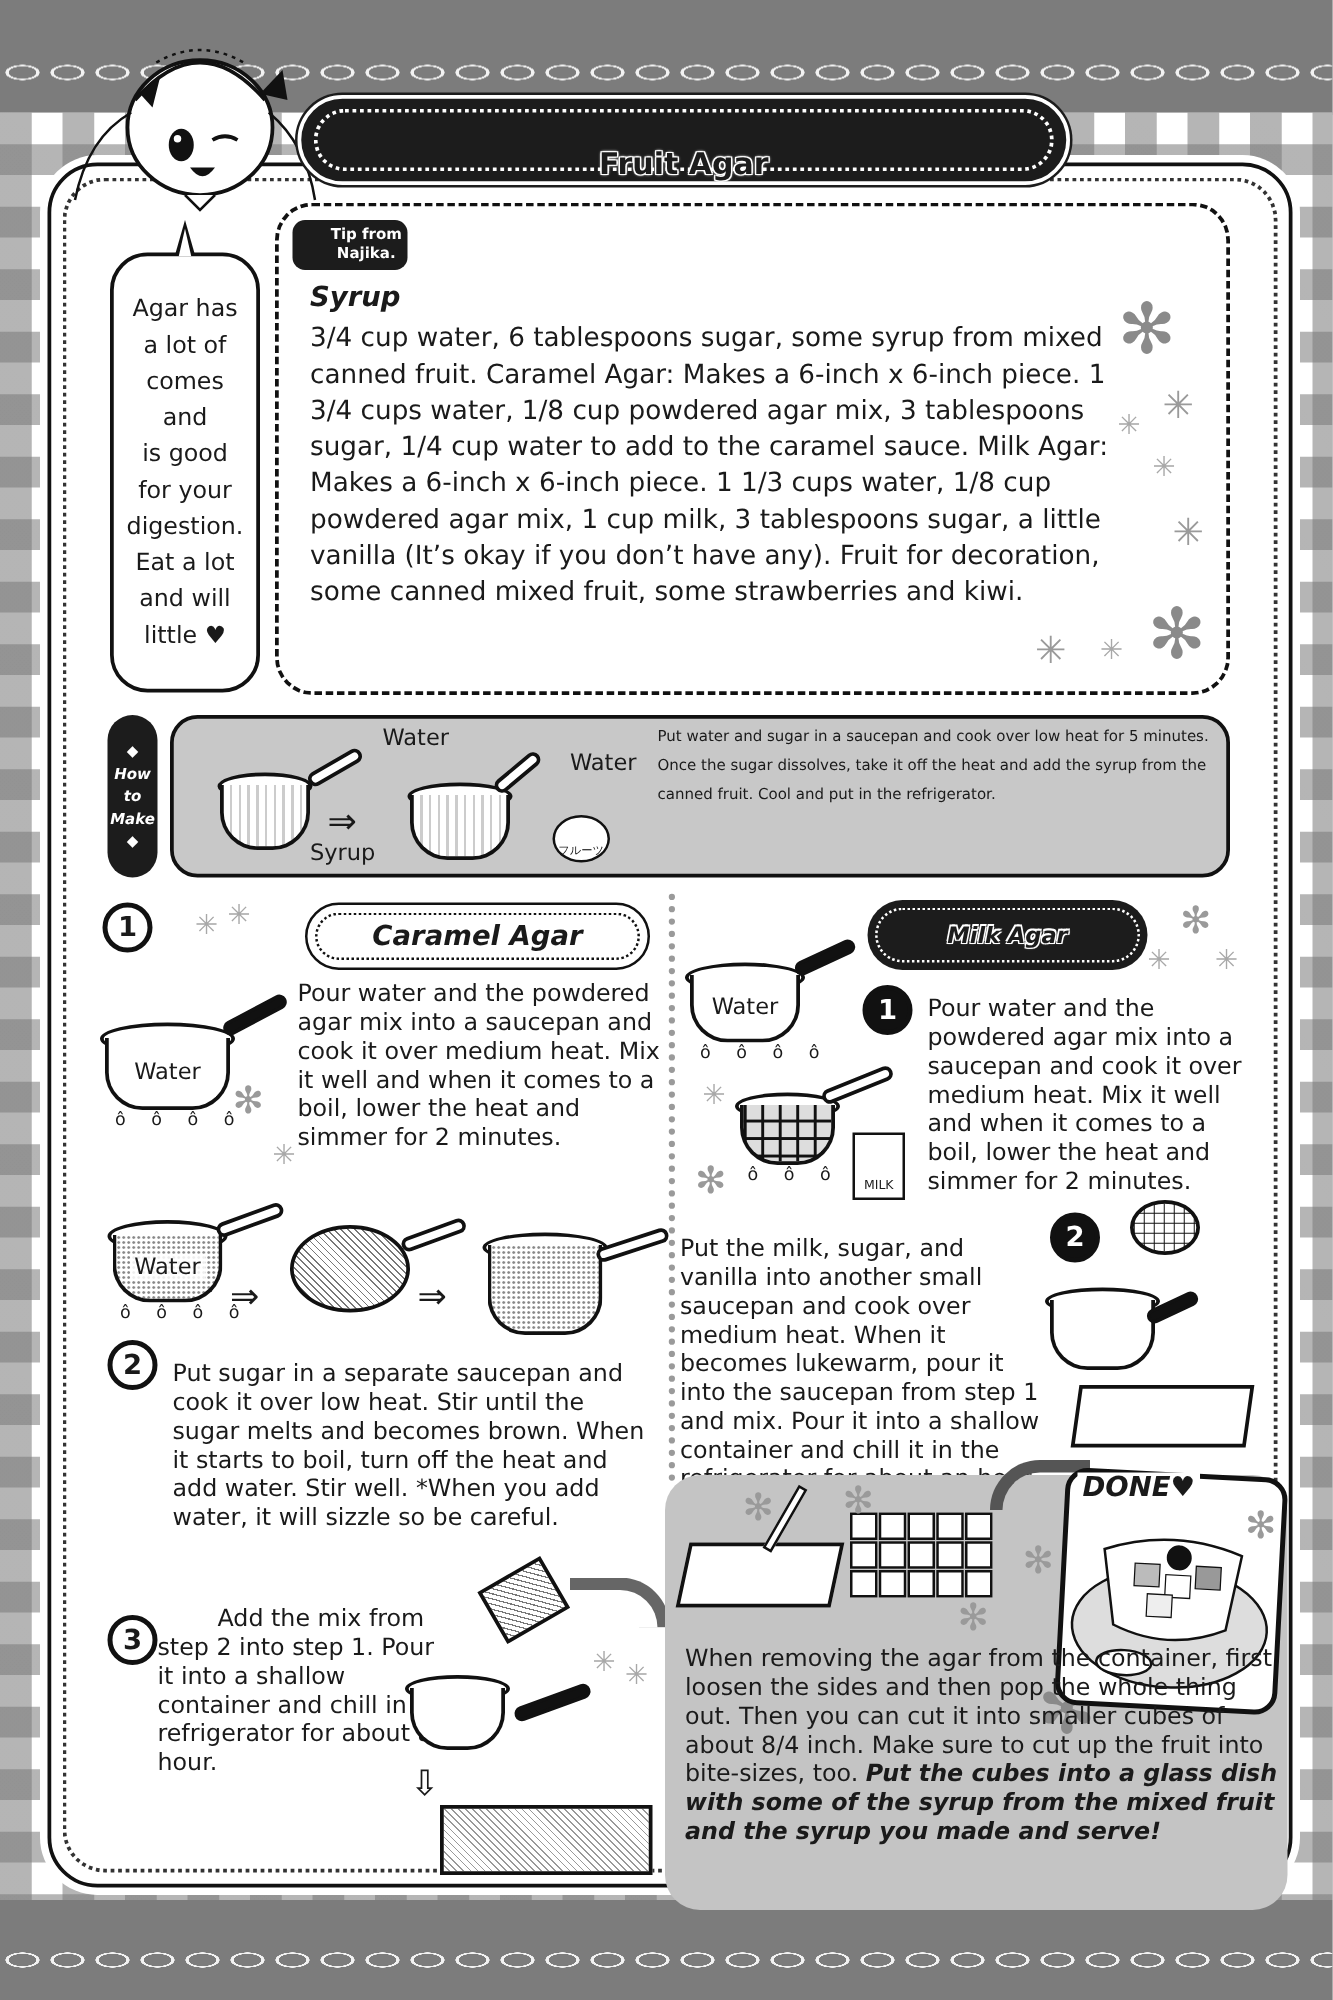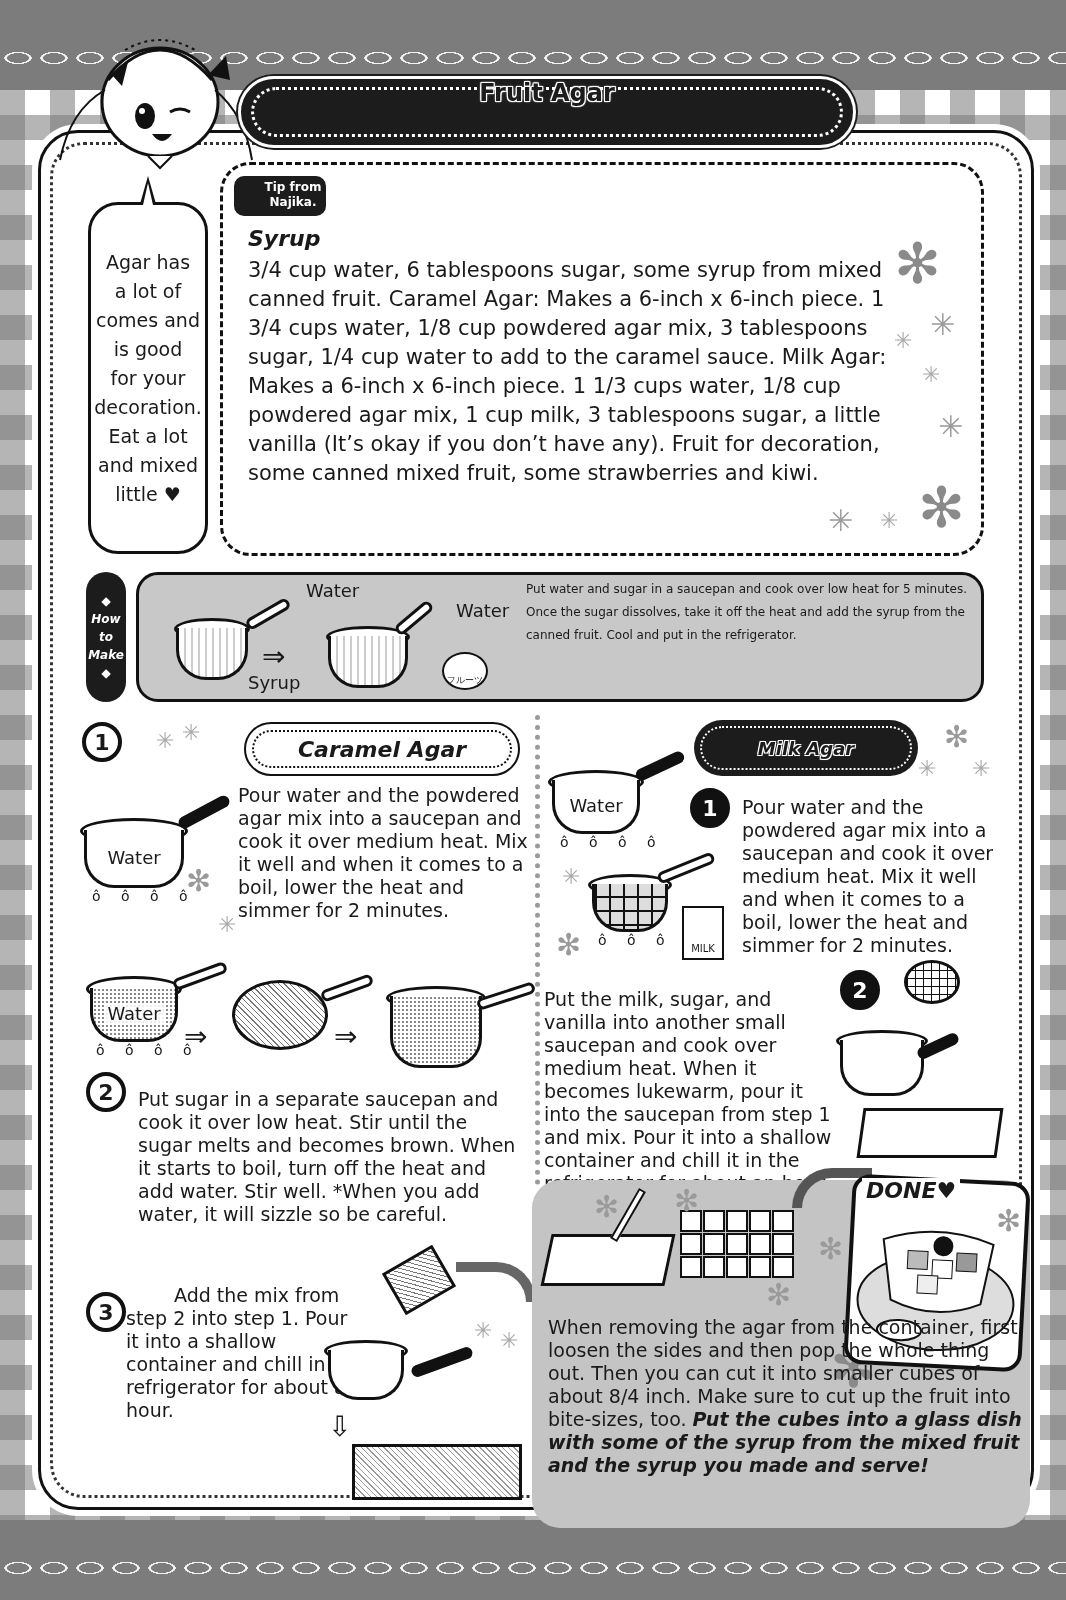--- a/index.html
+++ b/index.html
@@ -44,21 +44,21 @@
     border-radius: 34px;
   }
 
   
   .title-banner {
     left: 238px; top: 76px; width: 618px; height: 72px;
     background: #1c1c1c;
     border-radius: 36px;
     border: 3px solid #fff;
     box-shadow: 0 0 0 2px #1c1c1c;
-    display: flex; align-items: flex-start; justify-content: center;
+    display: flex; align-items: flex-end; justify-content: center;
   }
   .title-banner::before {
     content: ""; position: absolute; left: 10px; right: 10px; top: 8px; bottom: 8px;
     border: 3px dotted #fff; border-radius: 28px;
   }
   .title-text {
     color: #1c1c1c; font-weight: bold; font-size: 24px;
     -webkit-text-stroke: 0;
     text-shadow: 0 0 2px #fff, 0 0 2px #fff, 0 0 3px #fff, 1px 1px 0 #fff, -1px -1px 0 #fff, 1px -1px 0 #fff, -1px 1px 0 #fff;
     position: relative; z-index: 1;
@@ -254,23 +254,23 @@
 </div>
 
 <div class="abs bubble-tail"></div>
 <div class="abs bubble">
   <div>
     <div>Agar has</div>
     <div>a lot of</div>
     <div>comes and</div>
     <div>is good</div>
     <div>for your</div>
-    <div>decoration.</div>
+    <div>digestion.</div>
     <div>Eat a lot</div>
-    <div>and mixed</div>
+    <div>and will</div>
     <div>little ♥</div>
   </div>
 </div>
 <div class="abs bubble-tail-inner"></div>
 
 <div class="abs tip-box"></div>
 <div class="abs tip-badge">Tip from Najika.</div>
 <div class="abs syrup-heading">Syrup</div>
 <div class="abs syrup-body">3/4 cup water, 6 tablespoons sugar, some syrup from mixed canned fruit. Caramel Agar: Makes a 6-inch x 6-inch piece. 1 3/4 cups water, 1/8 cup powdered agar mix, 3 tablespoons sugar, 1/4 cup water to add to the caramel sauce. Milk Agar: Makes a 6-inch x 6-inch piece. 1 1/3 cups water, 1/8 cup powdered agar mix, 1 cup milk, 3 tablespoons sugar, a little vanilla (It’s okay if you don’t have any). Fruit for decoration, some canned mixed fruit, some strawberries and kiwi.</div>
 

